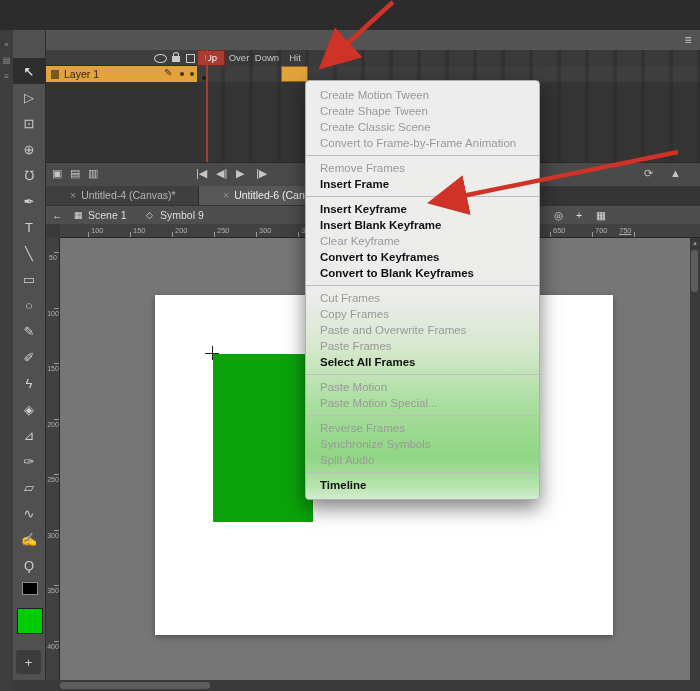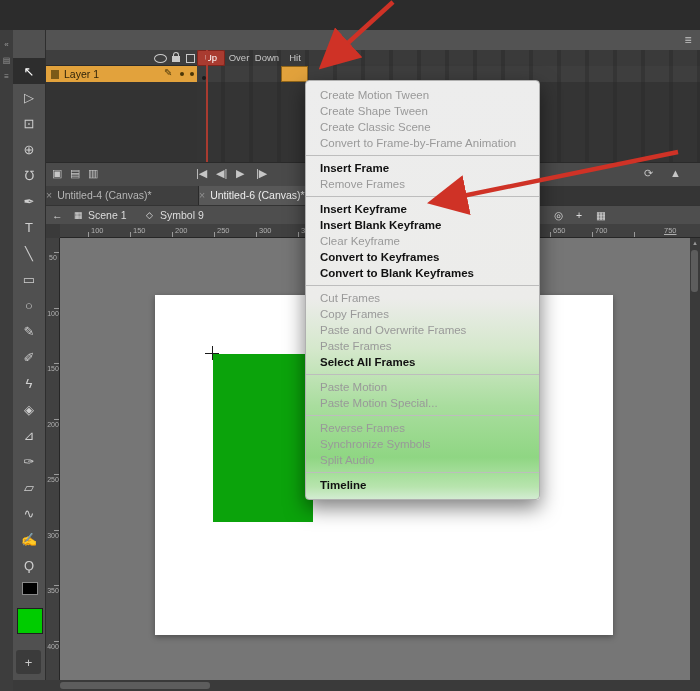--- a/index.html
+++ b/index.html
@@ -42,21 +42,21 @@
   #layer-frame-row{left:197px;top:66px;width:503px;height:16px;background:repeating-linear-gradient(90deg,#3e3e3e 0 24px,#353535 24px 28px);}
   #keyframe-dot{position:absolute;left:5px;top:10px;width:4px;height:4px;border-radius:50%;background:#1c1c1c;}
   #selected-frame{position:absolute;left:84px;top:0;width:27px;height:16px;background:#e2a23c;box-shadow:inset 0 0 0 1px rgba(110,75,10,.7);}
   #tl-rows{left:46px;top:82px;width:654px;height:80px;background:#333;}
   #tl-rows-frames{position:absolute;left:151px;top:0;width:503px;height:80px;background:repeating-linear-gradient(90deg,#343434 0 24px,#2f2f2f 24px 28px);}
   #playhead-line{left:206px;top:50px;width:2px;height:112px;background:#c0392b;z-index:30;}
   #tl-bottombar{left:46px;top:162px;width:654px;height:24px;background:#4a4a4a;border-top:1px solid #2a2a2a;box-sizing:border-box;}
   .tlb-ic{position:absolute;top:4px;font-size:11px;color:#c6c6c6;}
   
   #doc-tabbar{left:46px;top:186px;width:654px;height:19px;background:#353535;}
-  .dtab{position:absolute;top:0;height:19px;line-height:19px;font-size:10.5px;padding-left:0;box-sizing:border-box;}
+  .dtab{position:absolute;top:0;height:19px;line-height:19px;font-size:10.5px;padding-left:24px;box-sizing:border-box;}
   .dtab .x{color:#8f8f8f;margin-right:5px;}
   #doc-tab-1{left:0;width:153px;background:#3f3f3f;color:#b5b5b5;border-right:1px solid #2a2a2a;}
   #doc-tab-2{left:153px;width:153px;background:#585858;color:#ededed;}
   
   #edit-bar{left:46px;top:205px;width:654px;height:19px;background:#4e4e4e;border-top:1px solid #333;box-sizing:border-box;}
   .eb{position:absolute;top:0;height:19px;line-height:18px;font-size:10.5px;color:#ddd;}
   #zoom-box{position:absolute;left:580px;top:18px;width:64px;height:14px;background:#1f1f1f;border:1px solid #0c0c0c;color:#ddd;font-size:10px;line-height:14px;padding:0 5px;box-sizing:border-box;display:flex;justify-content:space-between;}
   
   #ruler-corner{left:46px;top:224px;width:14px;height:14px;background:#3a3a3a;}
   #ruler-h{left:60px;top:224px;width:640px;height:14px;background:#414141;border-bottom:1px solid #262626;box-sizing:border-box;overflow:hidden;}
@@ -249,21 +249,21 @@
       <div class="hlab" style="left: 367px;">500</div>
       <div class="htick" style="left: 406px;"></div>
       <div class="hlab" style="left: 409px;">550</div>
       <div class="htick" style="left: 448px;"></div>
       <div class="hlab" style="left: 451px;">600</div>
       <div class="htick" style="left: 490px;"></div>
       <div class="hlab" style="left: 493px;">650</div>
       <div class="htick" style="left: 532px;"></div>
       <div class="hlab" style="left: 535px;">700</div>
       <div class="htick" style="left: 574px;"></div>
-      <div class="hlab" style="left: 604px; text-decoration: underline;">750</div>
+      <div class="hlab" style="left: 559px; text-decoration: underline;">750</div>
     </div>
   <div class="abs" id="ruler-v">
       <div class="vtick" style="top: 14px;"></div>
       <div class="vlab" style="top: 16px;">50</div>
       <div class="vtick" style="top: 70px;"></div>
       <div class="vlab" style="top: 72px;">100</div>
       <div class="vtick" style="top: 125px;"></div>
       <div class="vlab" style="top: 127px;">150</div>
       <div class="vtick" style="top: 181px;"></div>
       <div class="vlab" style="top: 183px;">200</div>
@@ -291,22 +291,22 @@
     <span id="scroll-h-thumb"></span>
   </div>
 
   <div class="abs" id="context-menu">
     <div id="menu-items">
         <div class="menu-item disabled">Create Motion Tween</div>
         <div class="menu-item disabled">Create Shape Tween</div>
         <div class="menu-item disabled">Create Classic Scene</div>
         <div class="menu-item disabled">Convert to Frame-by-Frame Animation</div>
         <div class="menu-sep"></div>
+        <div class="menu-item disabled">Remove Frames</div>
         <div class="menu-item">Insert Frame</div>
-        <div class="menu-item disabled">Remove Frames</div>
         <div class="menu-sep"></div>
         <div class="menu-item">Insert Keyframe</div>
         <div class="menu-item">Insert Blank Keyframe</div>
         <div class="menu-item disabled">Clear Keyframe</div>
         <div class="menu-item">Convert to Keyframes</div>
         <div class="menu-item">Convert to Blank Keyframes</div>
         <div class="menu-sep"></div>
         <div class="menu-item disabled">Cut Frames</div>
         <div class="menu-item disabled">Copy Frames</div>
         <div class="menu-item disabled">Paste and Overwrite Frames</div>

